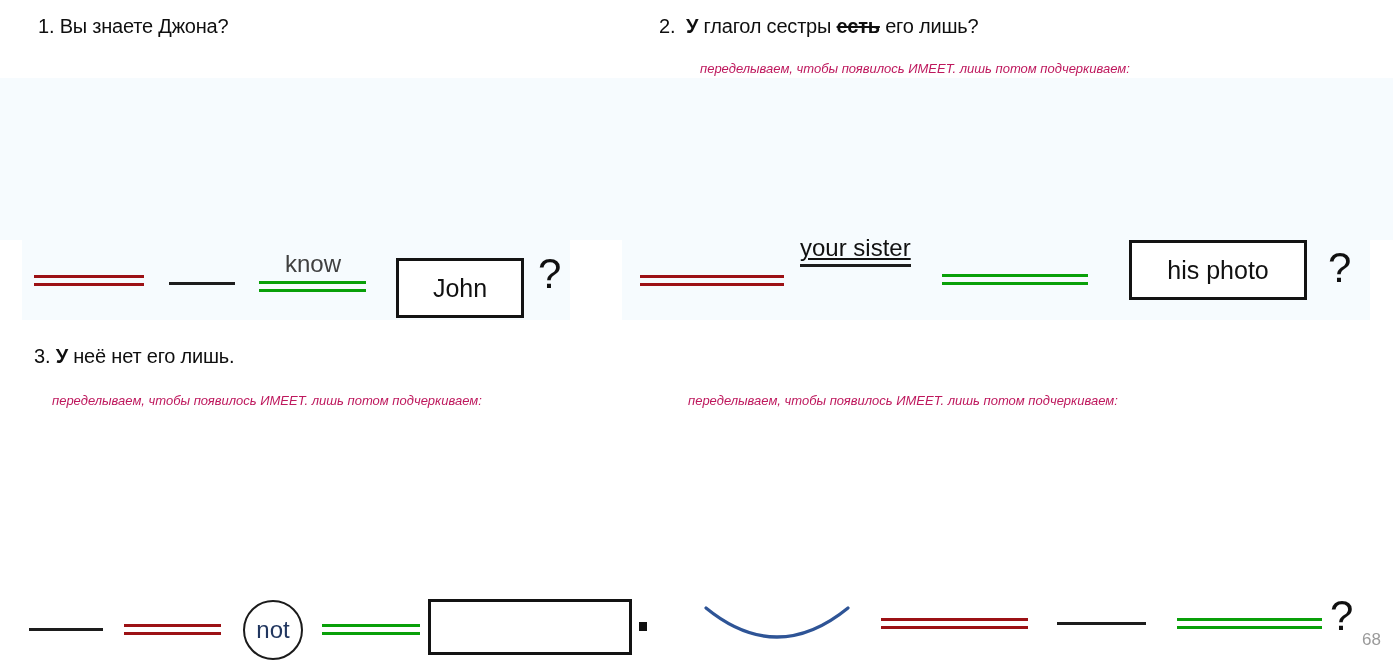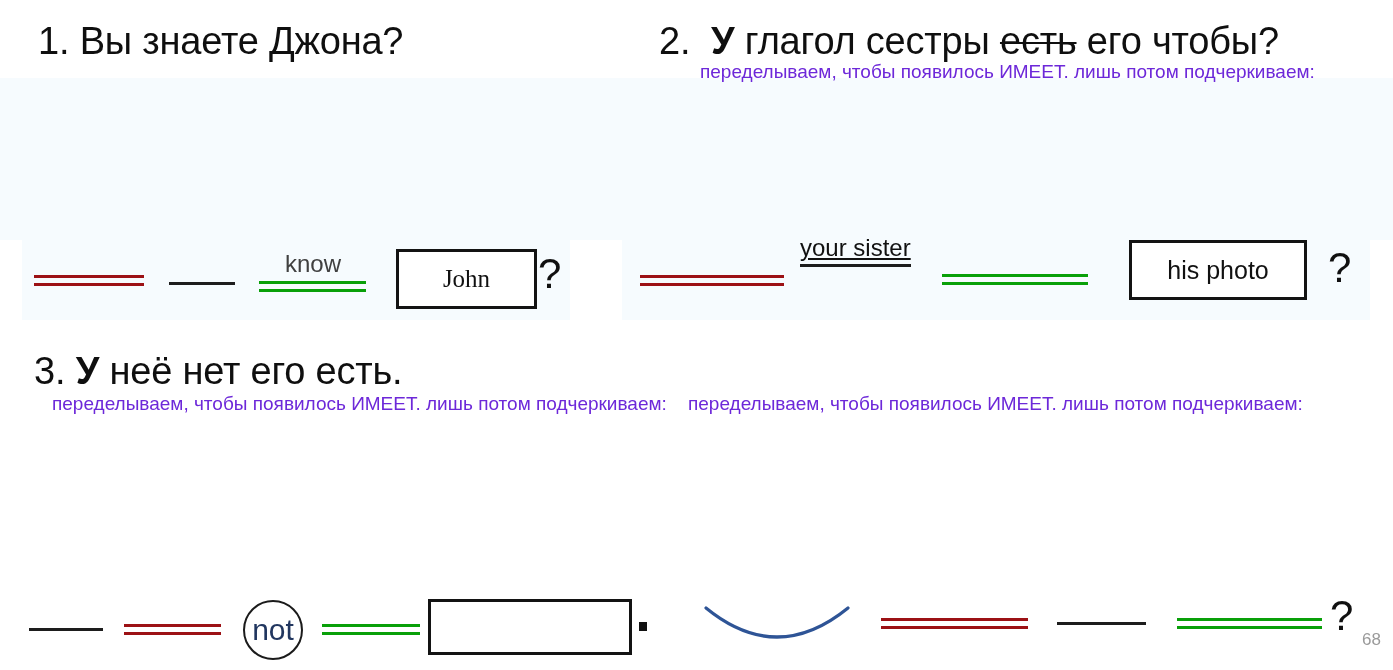--- a/index.html
+++ b/index.html
@@ -24,41 +24,41 @@
   .tint-band {
     position: absolute;
     background: #f6fbfe;
   }
   .tint-a { left: 0;    top: 78px;  width: 1393px; height: 242px; }
   .tint-white-1 { position:absolute; background:#ffffff; left: 0; top: 320px; width: 1393px; height: 12px;}
 
   
   .heading {
     position: absolute;
-    font-size: 38px;
+    font-size: 20px;
     line-height: 1.05;
     color: #0f0f0f;
     white-space: nowrap;
     font-weight: 400;
     letter-spacing: -0.2px;
-    margin-top: 6px;
   }
   .heading .num { font-weight: 400; }
   .heading .bold { font-weight: 700; }
   .heading .strike {
     text-decoration: line-through;
     text-decoration-thickness: 2px;
-    font-weight: 400;
+    font-weight: 700;
   }
   .note {
     position: absolute;
-    font-size: 19px;
-    color: #6d28d9;
+    font-size: 13px;
+    color: #be185d;
     white-space: nowrap;
     letter-spacing: 0px;
+    font-style: italic;
   }
   .aside-italic {
     position: absolute;
     font-size: 26px;
     font-style: italic;
     font-weight: 700;
     color: #0f0f0f;
     white-space: nowrap;
   }
 
@@ -131,21 +131,21 @@
   .circle-not {
     position: absolute;
     width: 60px;
     height: 60px;
     border: 2.5px solid #1b1b1b;
     border-radius: 50%;
     background: #ffffff;
     display: flex;
     align-items: center;
     justify-content: center;
-    font-size: 30px;
+    font-size: 24px;
     color: #21365f;
     box-sizing: border-box;
   }
 
   .arc {
     position: absolute;
   }
 
   .page-num {
     position: absolute;
@@ -168,36 +168,36 @@
   <div style="position:absolute;left:0;top:320px;width:1393px;height:350px;background:#ffffff;"></div>
 
   <div class="heading" style="left:38px; top:16px;">
     <span class="num">1.</span><span> Вы знаете Джона?</span>
   </div>
 
   <div class="dline line-red-d" style="left:34px; top:275px; width:110px;"></div>
   <div class="dline line-black" style="left:169px; top:282px; width:66px;"></div>
   <div class="word-over" style="left:258px; top:250px; width:110px;">know</div>
   <div class="dline line-green-d" style="left:259px; top:281px; width:107px;"></div>
-  <div class="dbox" style="left:396px; top:249px; width:141px; height:60px;font-family:Liberation Serif, serif;">John</div>
+  <div class="dbox" style="left:396px; top:258px; width:128px; height:60px;">John</div>
   <div class="qmark" style="left:538px; top:253px;">?</div>
 
   <div class="heading" style="left:659px; top:16px;">
-    <span class="num">2.</span><span>&nbsp;&nbsp;</span><span class="bold">У</span><span> глагол сестры </span><span class="strike">есть</span><span> его чтобы?</span>
+    <span class="num">2.</span><span>&nbsp;&nbsp;</span><span class="bold">У</span><span> глагол сестры </span><span class="strike">есть</span><span> его лишь?</span>
   </div>
   <div class="note" style="left:700px; top:61px;">переделываем, чтобы появилось ИМЕЕТ. лишь потом подчеркиваем:</div>
 
   <div class="dline line-red-d" style="left:640px; top:275px; width:144px;"></div>
   <div class="word-underlined" style="left:800px; top:234px;text-decoration:underline;">your sister</div>
   <div class="dline line-green-d" style="left:942px; top:274px; width:146px;"></div>
   <div class="dbox" style="left:1129px; top:240px; width:178px; height:60px;">his photo</div>
   <div class="qmark" style="left:1328px; top:247px;">?</div>
 
   <div class="heading" style="left:34px; top:346px;">
-    <span class="num">3.</span><span>&nbsp;</span><span class="bold">У</span><span> неё нет его есть.</span>
+    <span class="num">3.</span><span>&nbsp;</span><span class="bold">У</span><span> неё нет его лишь.</span>
   </div>
   <div class="note" style="left:52px; top:393px;">переделываем, чтобы появилось ИМЕЕТ. лишь потом подчеркиваем:</div>
 
   <div class="dline line-black" style="left:29px; top:628px; width:74px;"></div>
   <div class="dline line-red-d" style="left:124px; top:624px; width:97px;"></div>
   <div class="circle-not" style="left:243px; top:600px;">
     <span>not</span>
   </div>
   <div class="dline line-green-d" style="left:322px; top:624px; width:98px;"></div>
   <div class="dbox" style="left:428px; top:599px; width:204px; height:56px;"></div>

